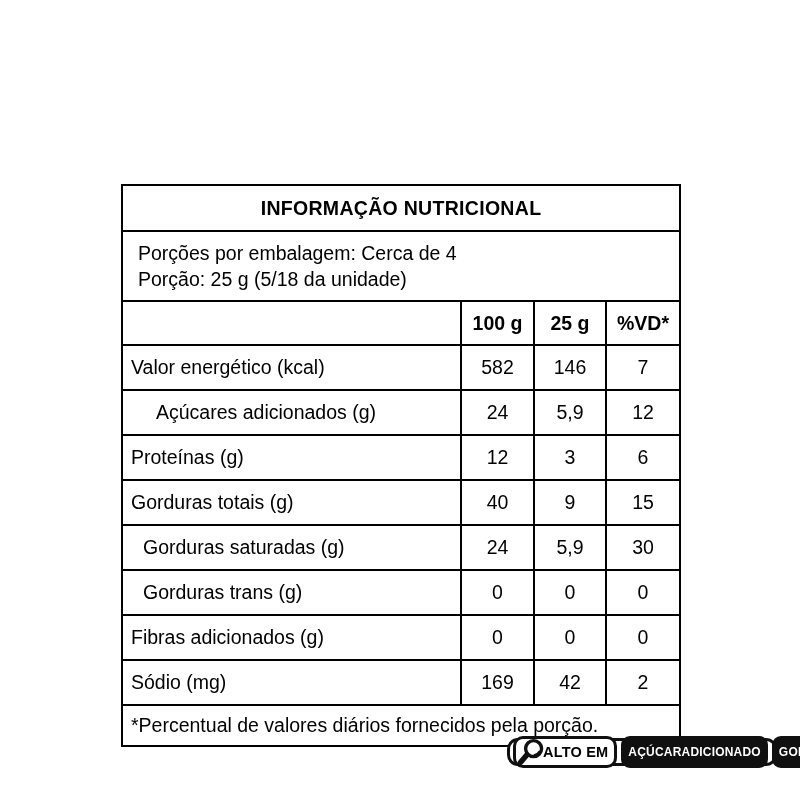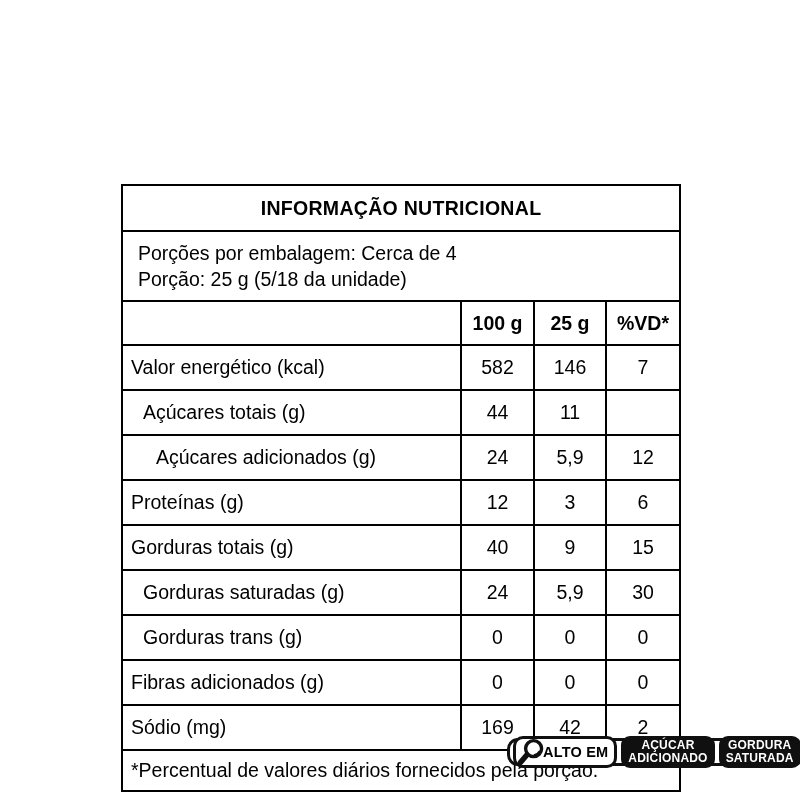--- a/index.html
+++ b/index.html
@@ -107,21 +107,21 @@
     margin: 3px -2px 0 0;
     overflow: visible;
   }
   .warn-pill {
     box-sizing: border-box;
     height: 32px;
     background: #101010;
     color: #ffffff;
     border-radius: 9px;
     display: flex;
-    flex-direction: column;
+    flex-direction: row;
     align-items: center;
     justify-content: center;
     font-weight: bold;
     font-size: 12px;
     line-height: 13px;
     padding: 0 7px;
     letter-spacing: 0.2px;
     white-space: nowrap;
   }
 </style>
@@ -152,26 +152,20 @@
         <td class="val">100 g</td>
         <td class="val">25 g</td>
         <td class="val">%VD*</td>
       </tr>
 
       <tr class="data-row">
         <td class="lbl">Valor energético (kcal)</td>
         <td class="val">582</td>
         <td class="val">146</td>
         <td class="val">7</td>
-      </tr>
-      <tr class="data-row">
-        <td class="lbl indent-1">Açúcares totais (g)</td>
-        <td class="val">44</td>
-        <td class="val">11</td>
-        <td class="val"></td>
       </tr>
       <tr class="data-row">
         <td class="lbl indent-2">Açúcares adicionados (g)</td>
         <td class="val">24</td>
         <td class="val">5,9</td>
         <td class="val">12</td>
       </tr>
       <tr class="data-row">
         <td class="lbl">Proteínas (g)</td>
         <td class="val">12</td>

